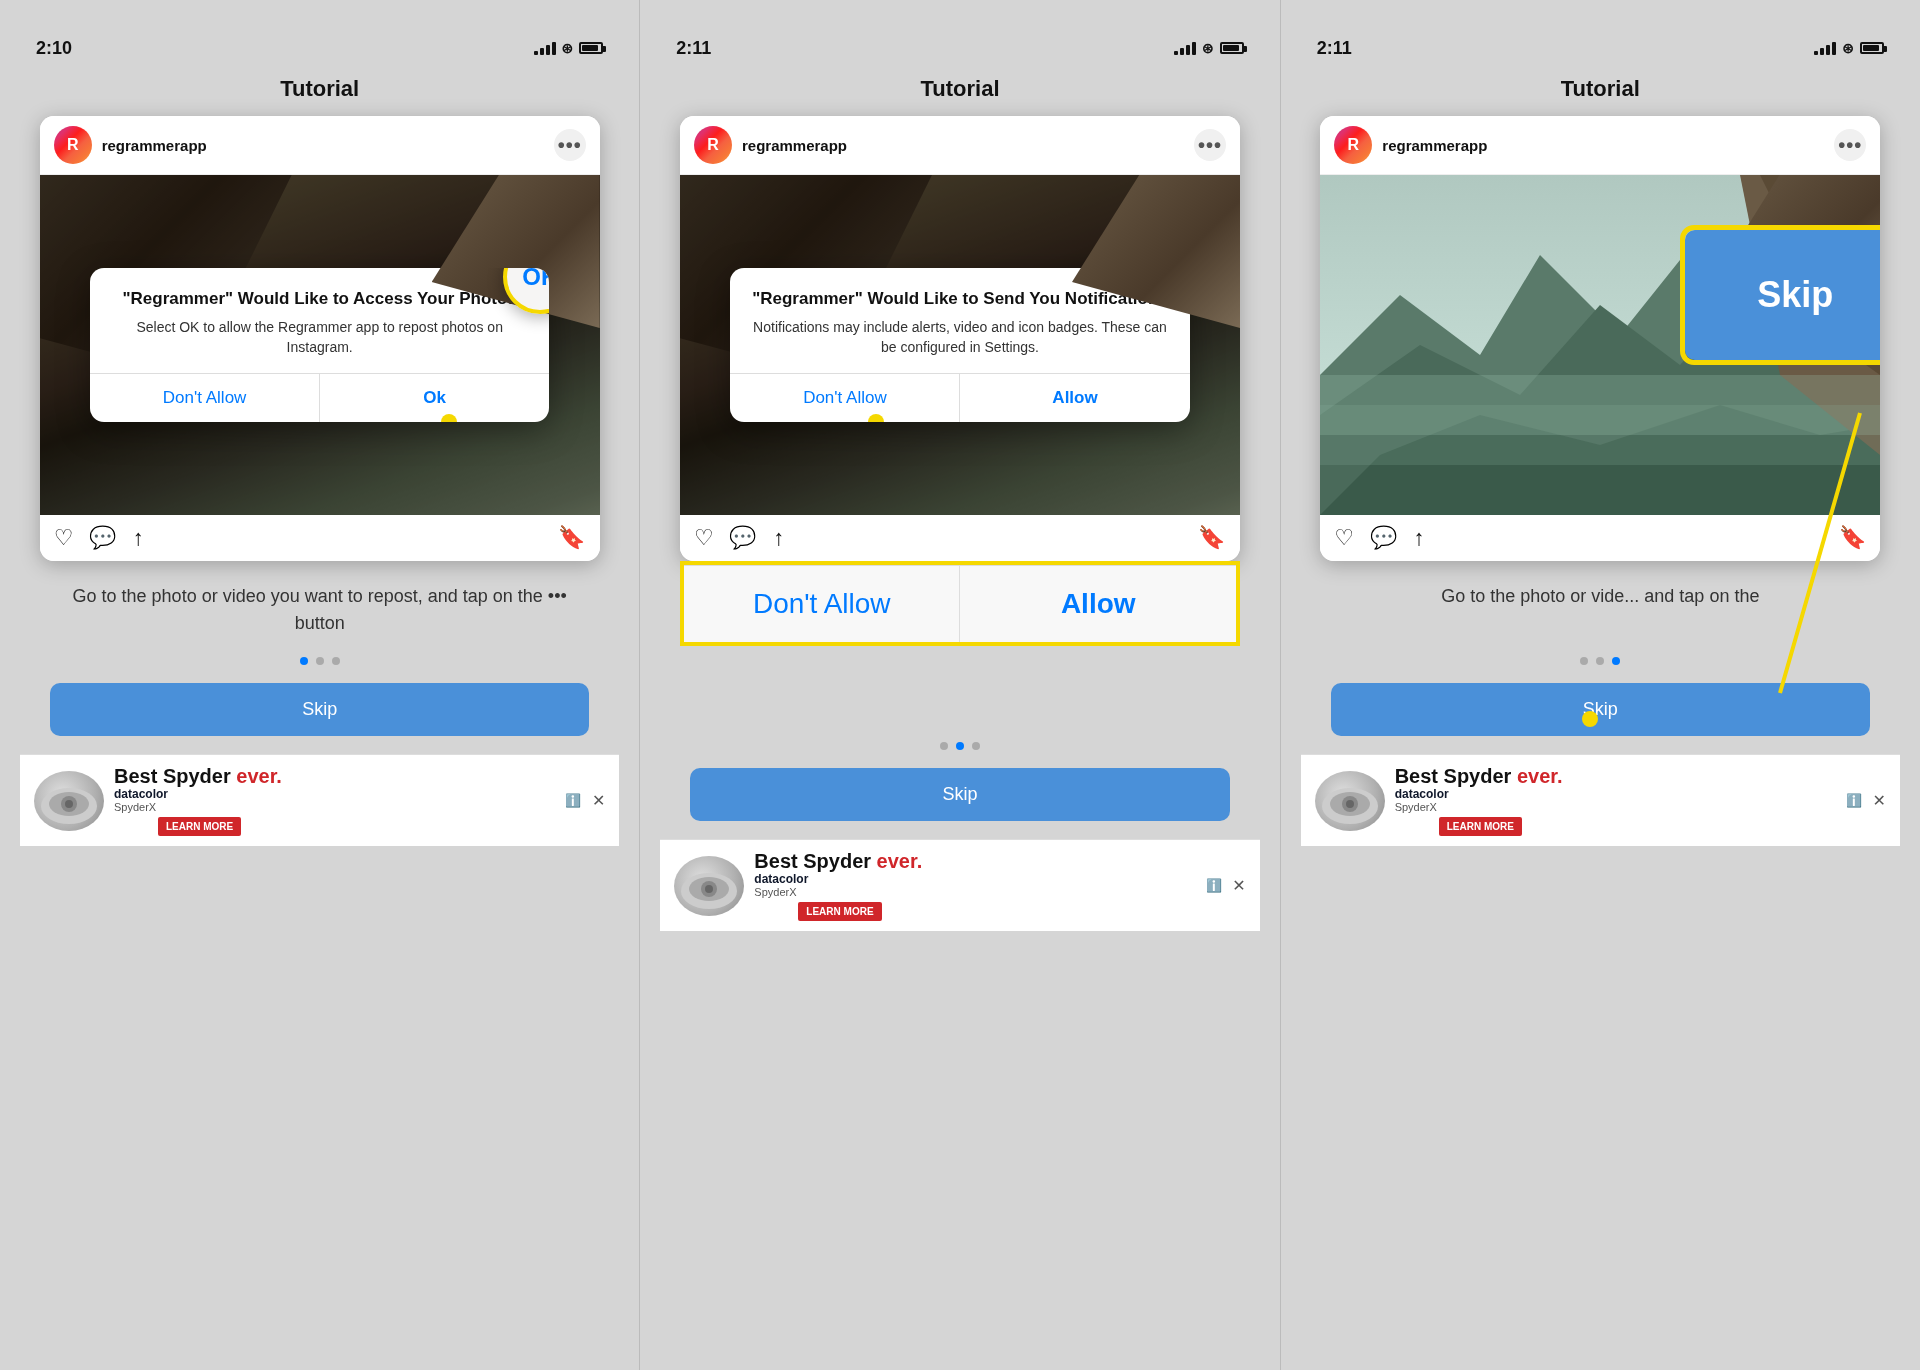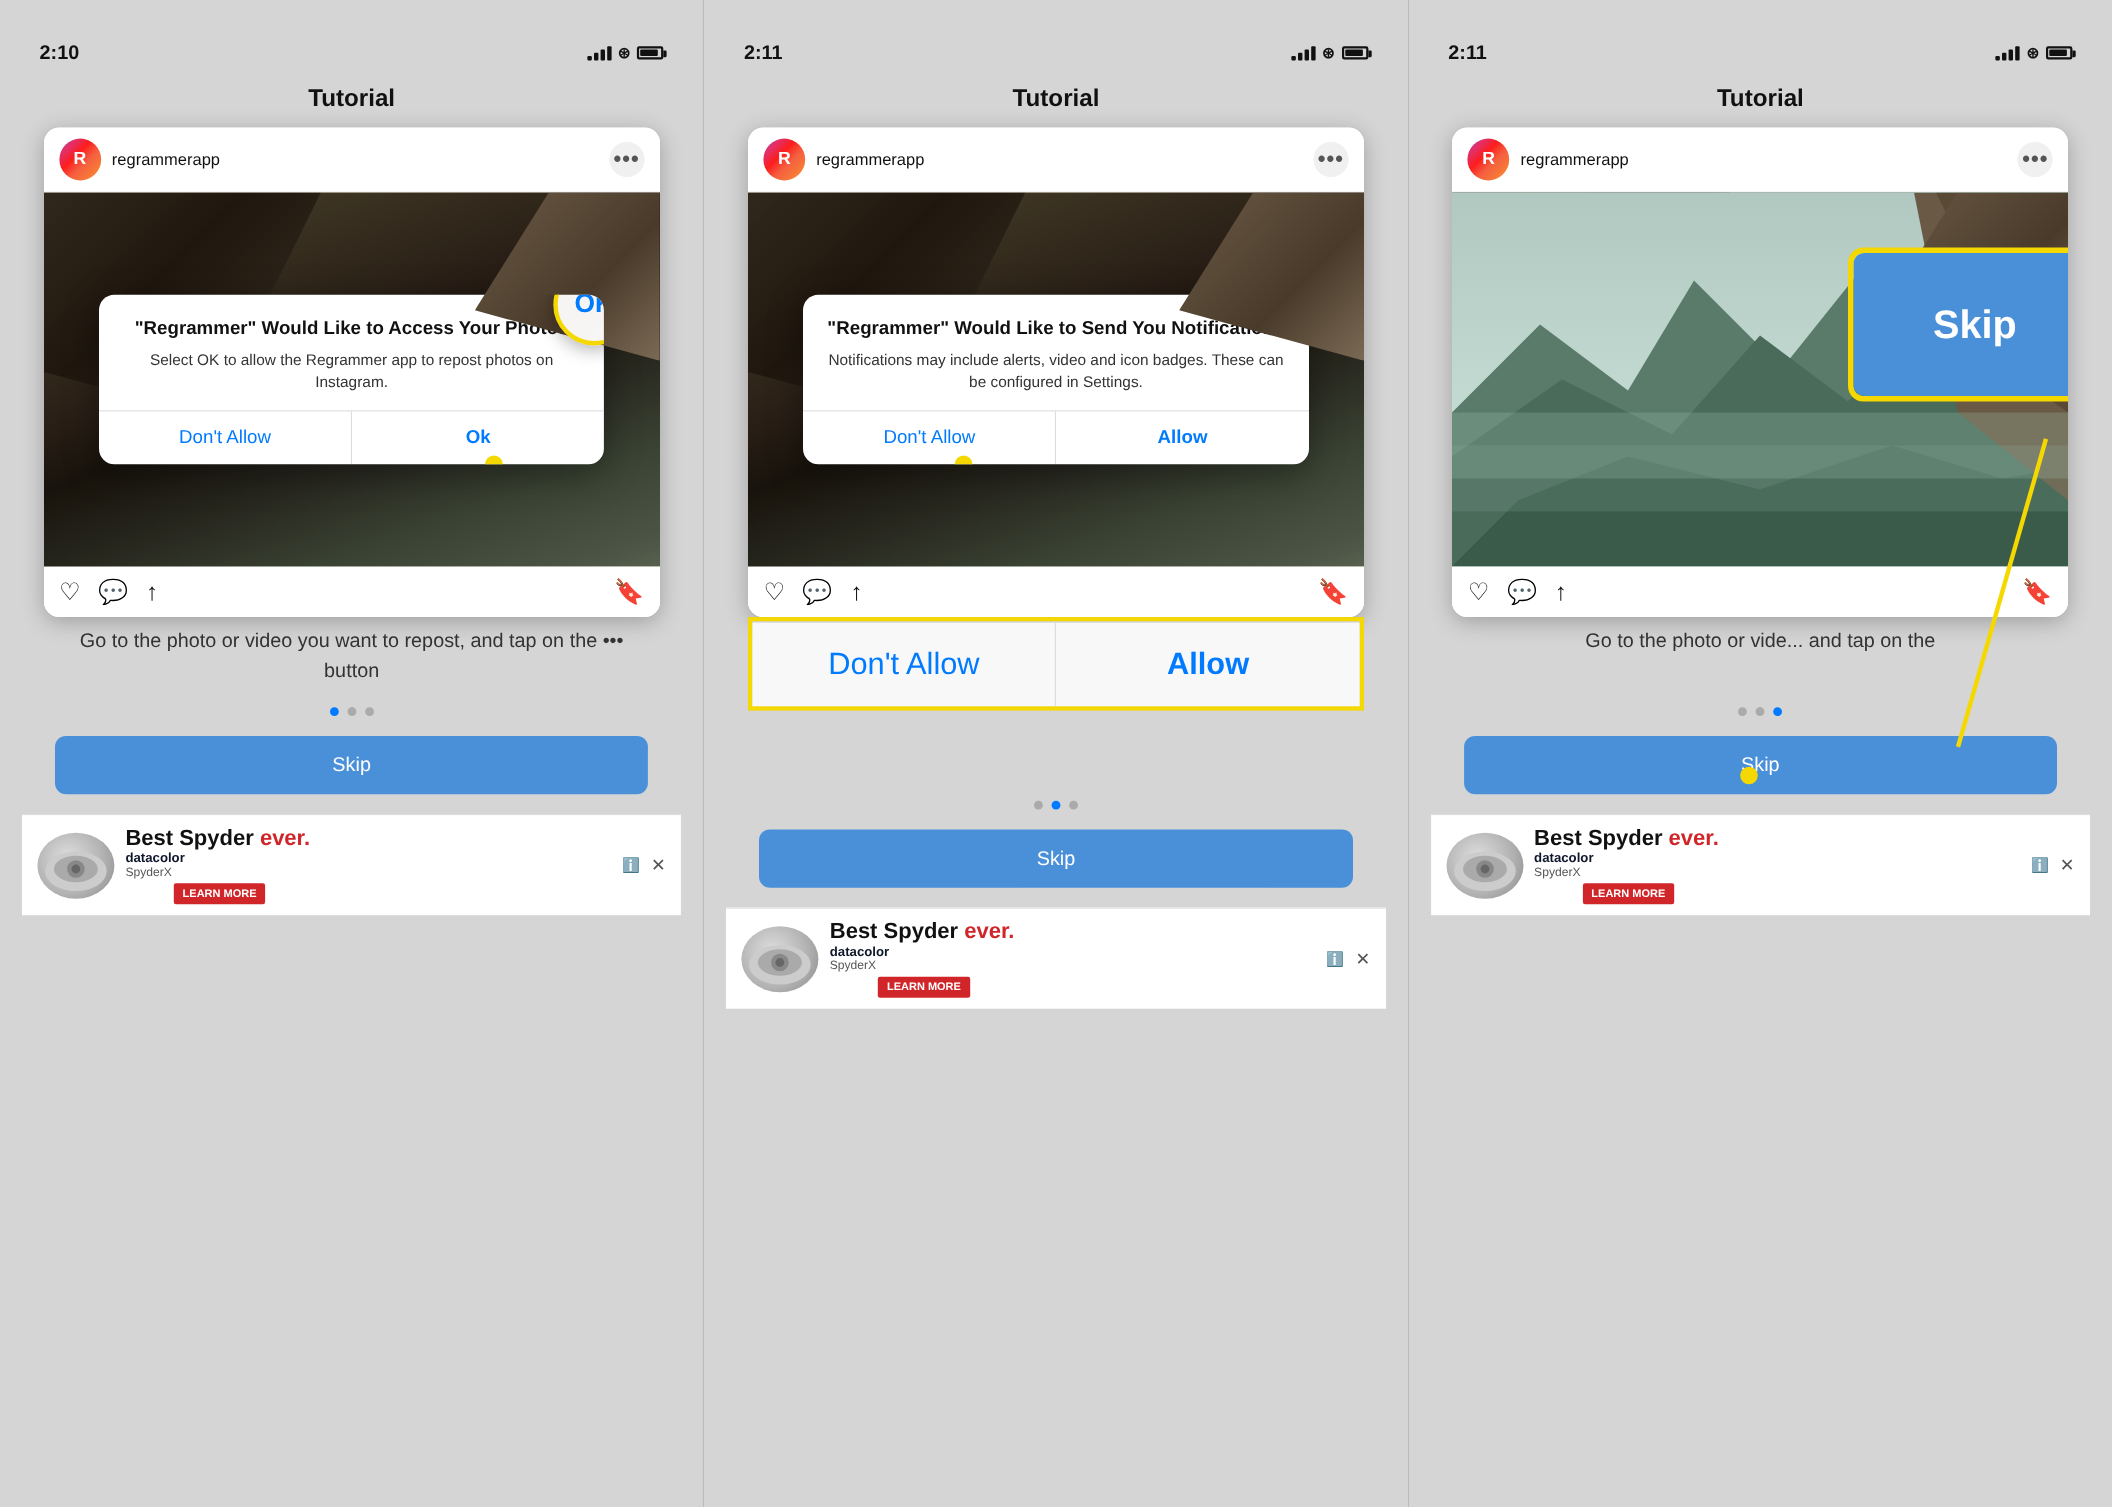--- a/index.html
+++ b/index.html
@@ -131,21 +131,21 @@
       align-items: center;
       justify-content: center;
       color: #fff;
       font-weight: 700;
       font-size: 16px;
       margin-right: 10px;
       flex-shrink: 0;
     }
     .ig-username {
       font-size: 15px;
-      font-weight: 400;
+      font-weight: 700;
       color: #111;
       flex: 1;
     }
     .ig-dots {
       font-size: 20px;
       color: #555;
       width: 32px;
       height: 32px;
       background: #f0f0f0;
       border-radius: 50%;
@@ -245,21 +245,21 @@
     .ig-action-icon {
       font-size: 22px;
       color: #111;
     }
     .ig-action-icon.bookmark {
       margin-left: auto;
     }
 
     
     .bottom-section {
-      padding: 8px 30px 0;
+      padding: 22px 30px 0;
       text-align: center;
       background: #d5d5d5;
       width: 100%;
     }
     .bottom-text {
       font-size: 18px;
       color: #333;
       line-height: 1.5;
       min-height: 60px;
     }

